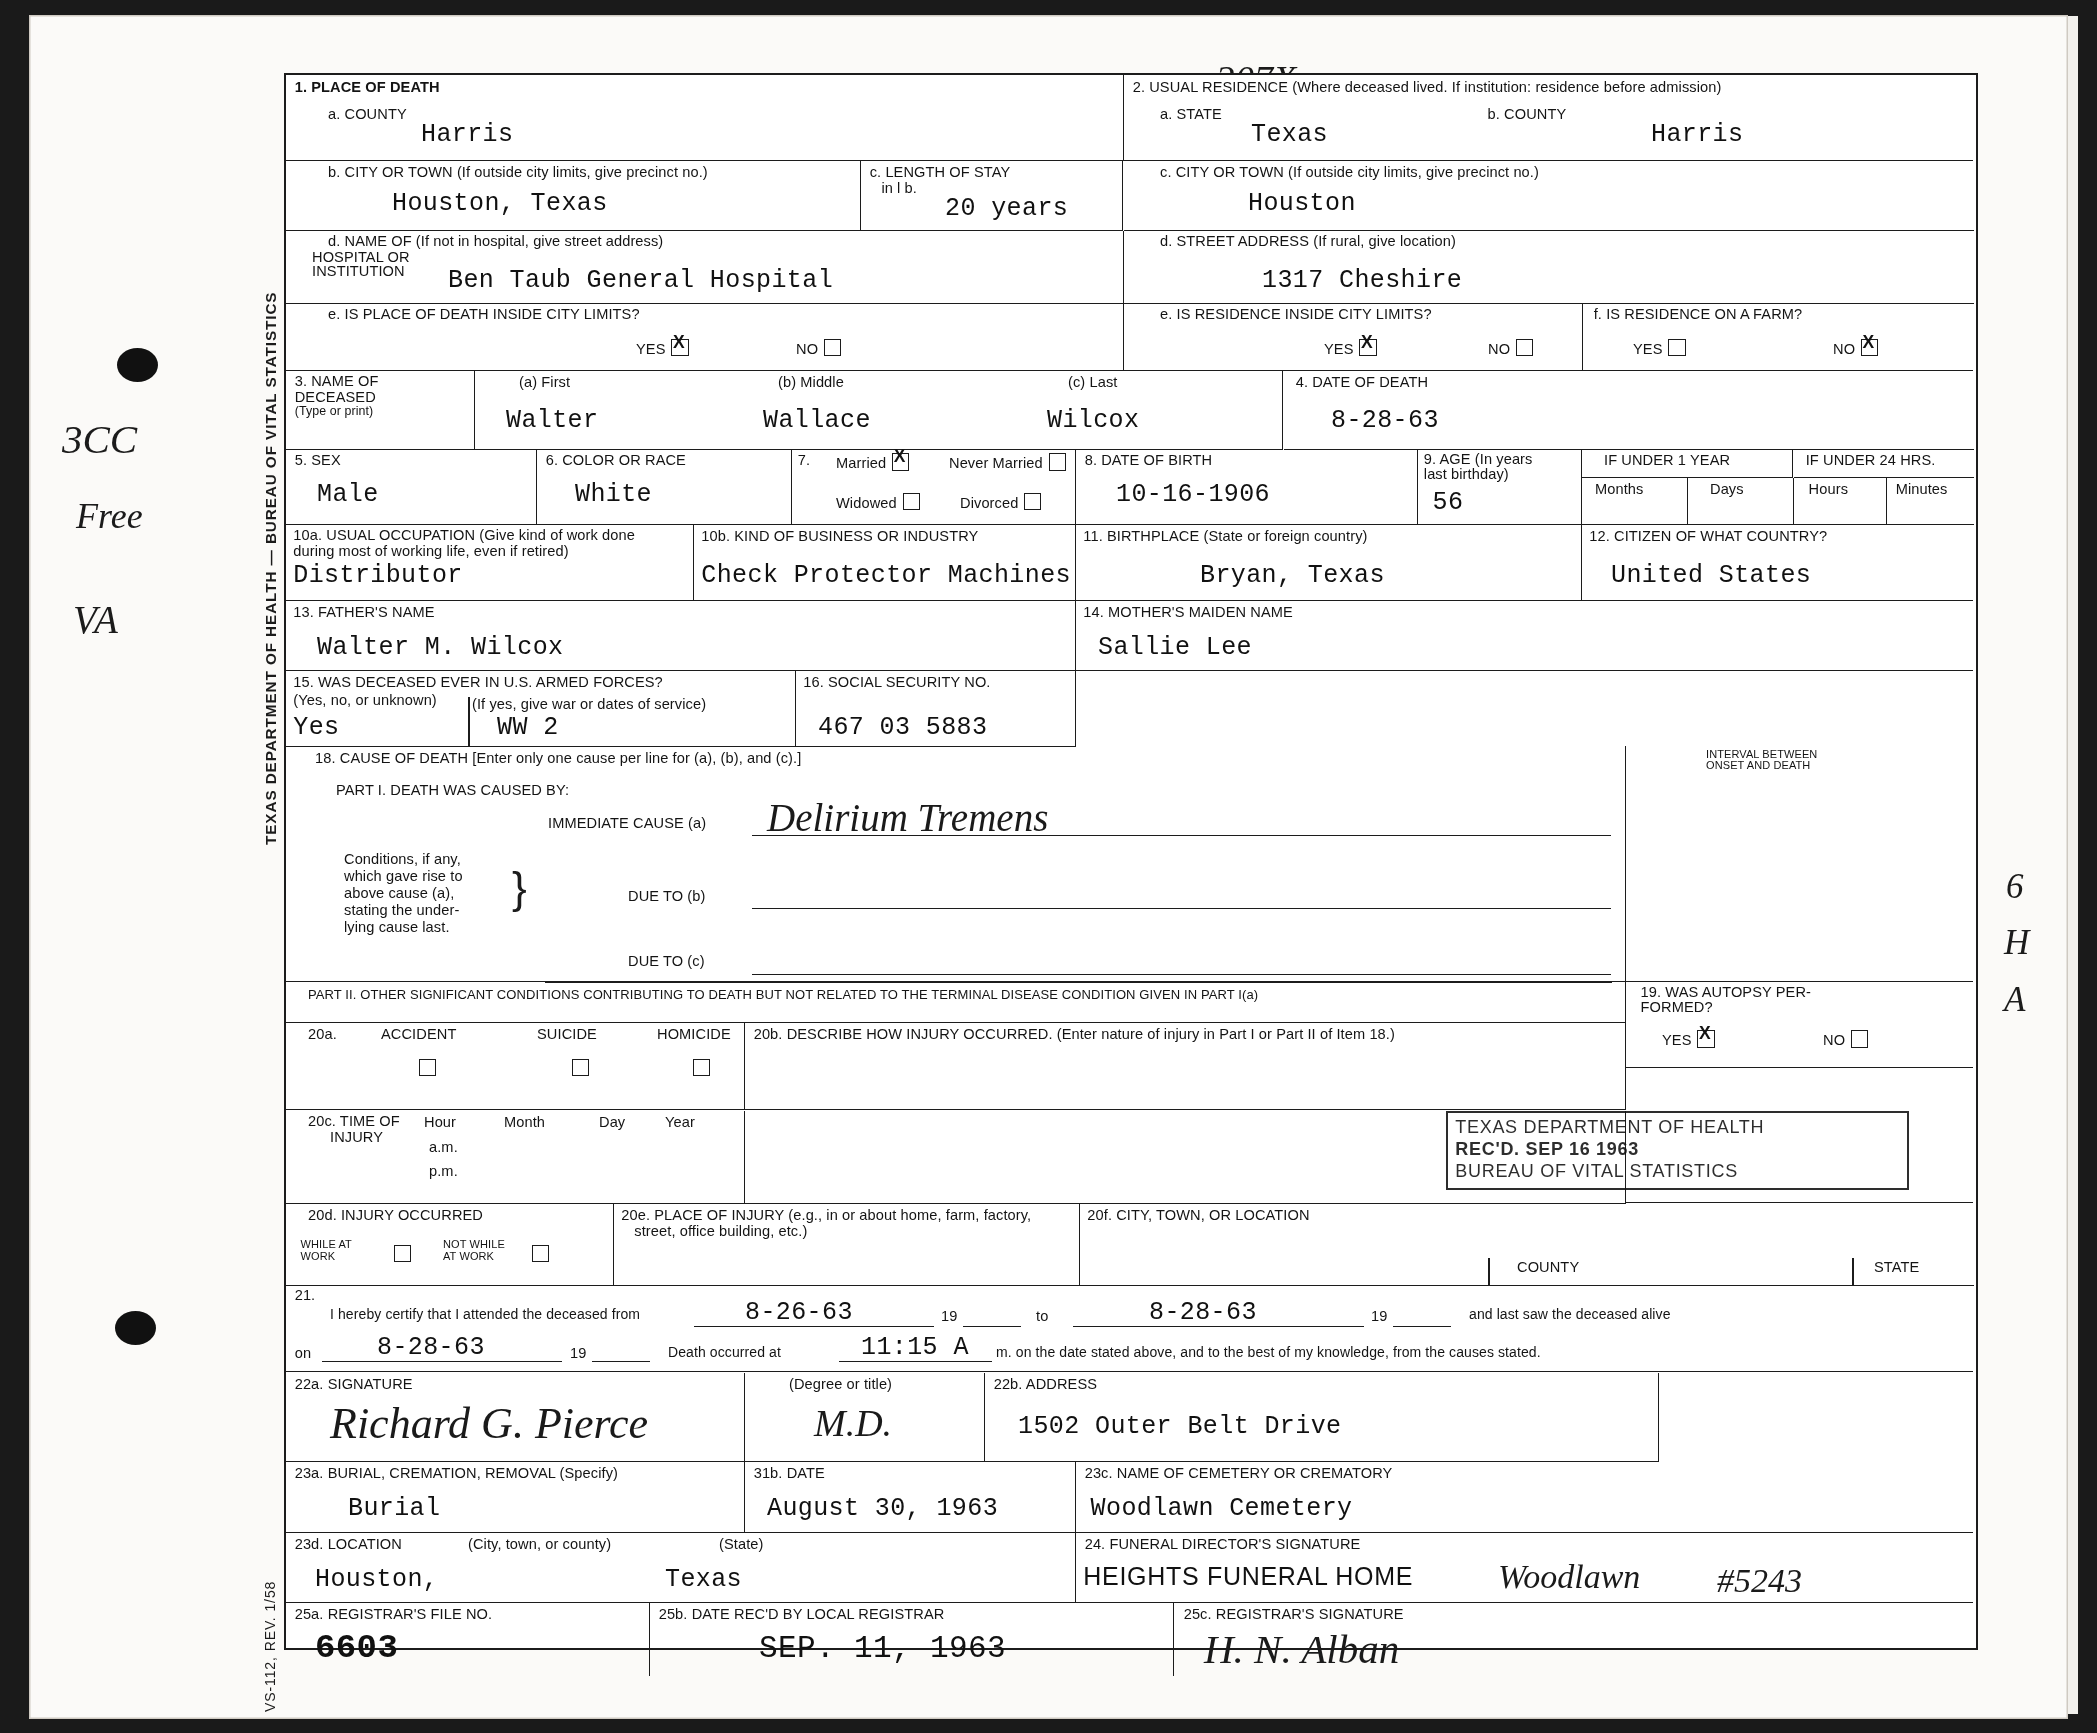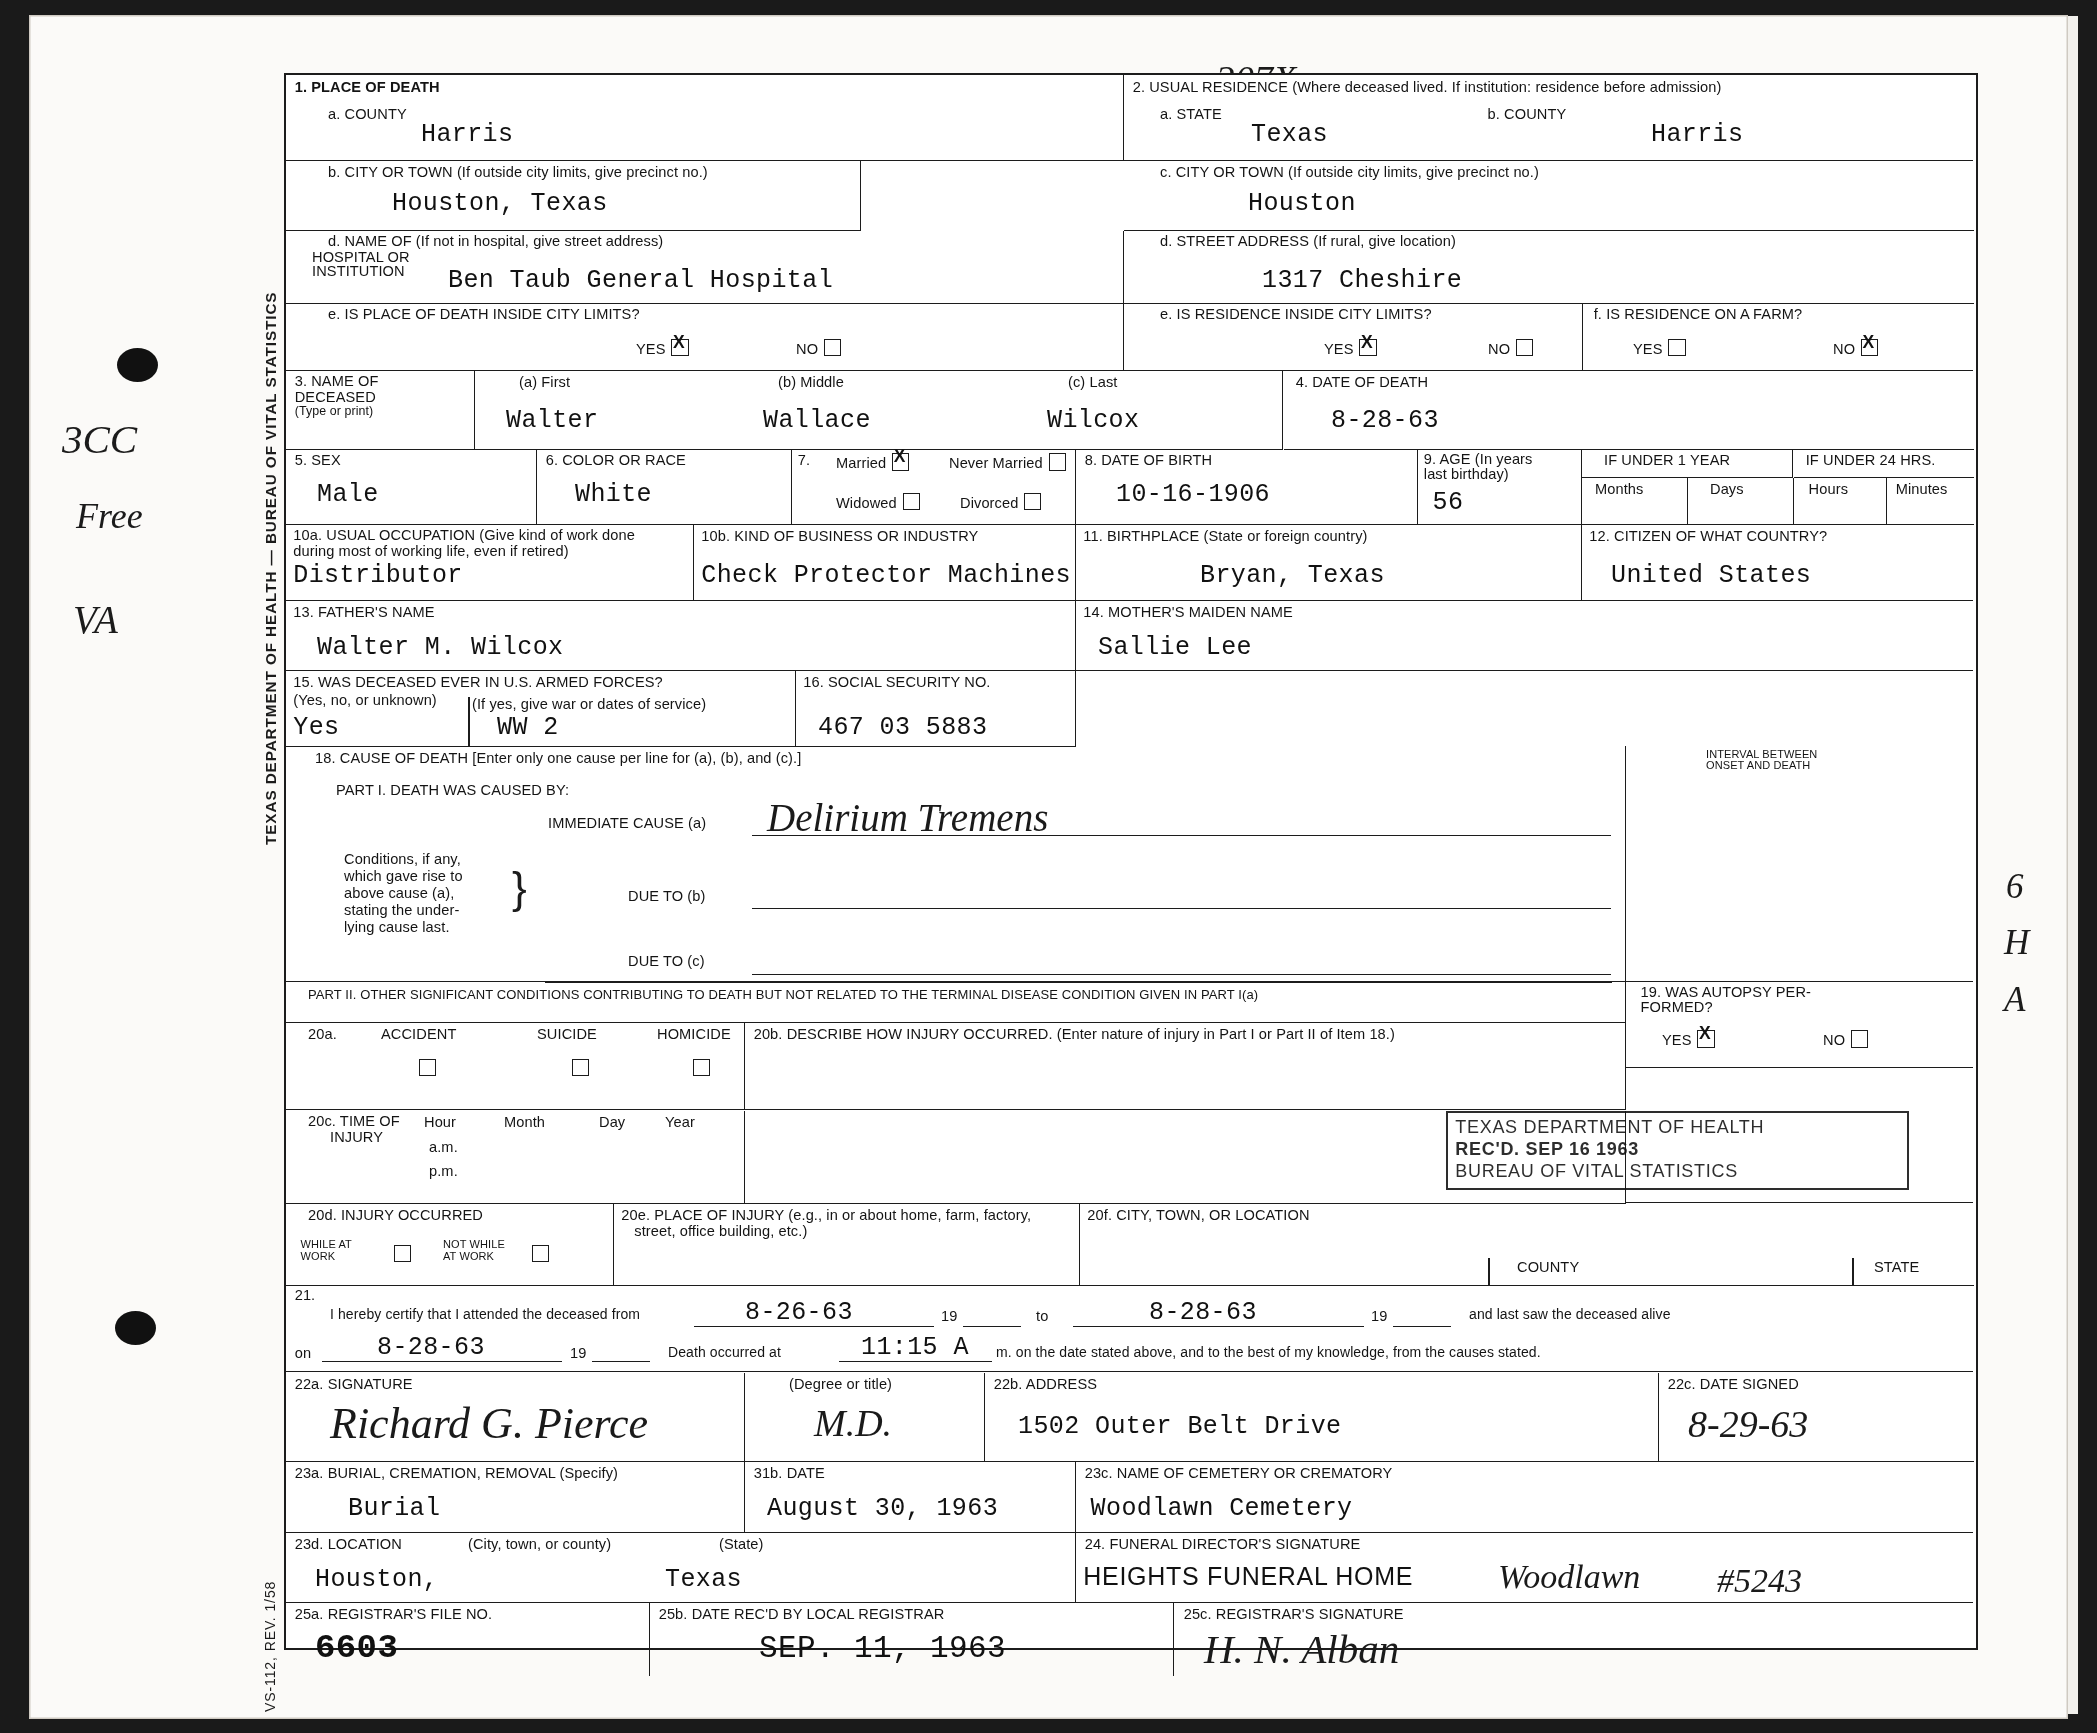--- a/index.html
+++ b/index.html
@@ -95,20 +95,25 @@
     </div>
     <div class="cell" style="left:1187px;top:29px;width:500px;height:57px;border-right:0;">
       <div class="lbl" style="padding:2.2px 0 0 14.6px;">b. COUNTY</div>
       <div class="val big" style="position:absolute;left:178px;top:16px;">Harris</div>
     </div>
 
     <div class="cell" style="left:0;top:86px;width:575px;height:70px;">
       <div class="lbl" style="padding:2.9px 0 0 42px;">b. CITY OR TOWN (If outside city limits, give precinct no.)</div>
       <div class="val big" style="position:absolute;left:106px;top:28px;">Houston, Texas</div>
     </div>
+    <div class="cell" style="left:575px;top:86px;width:262px;height:70px;">
+      <div class="lbl" style="padding:2.9px 0 0 8.7px;">c. LENGTH OF STAY</div>
+      <div class="lbl sm" style="padding:0 0 0 20.4px;">in l b.</div>
+      <div class="val big" style="position:absolute;left:84px;top:33px;">20 years</div>
+    </div>
     <div class="cell" style="left:838px;top:86px;width:850px;height:70px;border-right:0;">
       <div class="lbl" style="padding:2.9px 0 0 36px;">c. CITY OR TOWN (If outside city limits, give precinct no.)</div>
       <div class="val big" style="position:absolute;left:124px;top:28px;">Houston</div>
     </div>
 
     <div class="cell" style="left:0;top:156px;width:838px;height:73px;">
       <div class="lbl" style="padding:2.2px 0 0 42px;">d. NAME OF (If not in hospital, give street address)</div>
       <div class="lbl sm" style="padding:0 0 0 26px;line-height:1.02;">HOSPITAL OR</div>
       <div class="lbl sm" style="padding:0 0 0 26px;line-height:1.02;">INSTITUTION</div>
       <div class="val big" style="position:absolute;left:162px;top:35px;">Ben Taub General Hospital</div>
@@ -380,24 +385,20 @@
       <div class="hand" style="position:absolute;left:44px;top:25px;font-size:44px;">Richard G. Pierce</div>
     </div>
     <div class="cell" style="left:459px;top:1298px;width:240px;height:89px;">
       <div class="lbl sm" style="padding:2.9px 0 0 44px;">(Degree or title)</div>
       <div class="hand" style="position:absolute;left:69px;top:28px;font-size:38px;">M.D.</div>
     </div>
     <div class="cell" style="left:699px;top:1298px;width:674px;height:89px;">
       <div class="lbl" style="padding:2.9px 0 0 8.7px;">22b. ADDRESS</div>
       <div class="val big" style="position:absolute;left:33px;top:39px;">1502 Outer Belt Drive</div>
     </div>
-    <div class="cell" style="left:1373px;top:1298px;width:315px;height:89px;border-right:0;">
-      <div class="lbl" style="padding:2.9px 0 0 8.7px;">22c. DATE SIGNED</div>
-      <div class="hand" style="position:absolute;left:29px;top:29px;font-size:38px;">8-29-63</div>
-    </div>
 
     <div class="cell" style="left:0;top:1387px;width:459px;height:71px;">
       <div class="lbl sm" style="padding:2.9px 0 0 8.7px;">23a. BURIAL, CREMATION, REMOVAL (Specify)</div>
       <div class="val big" style="position:absolute;left:62px;top:32px;">Burial</div>
     </div>
     <div class="cell" style="left:459px;top:1387px;width:331px;height:71px;">
       <div class="lbl sm" style="padding:2.9px 0 0 8.7px;">31b. DATE</div>
       <div class="val big" style="position:absolute;left:22px;top:32px;">August 30, 1963</div>
     </div>
     <div class="cell" style="left:790px;top:1387px;width:897px;height:71px;border-right:0;">

